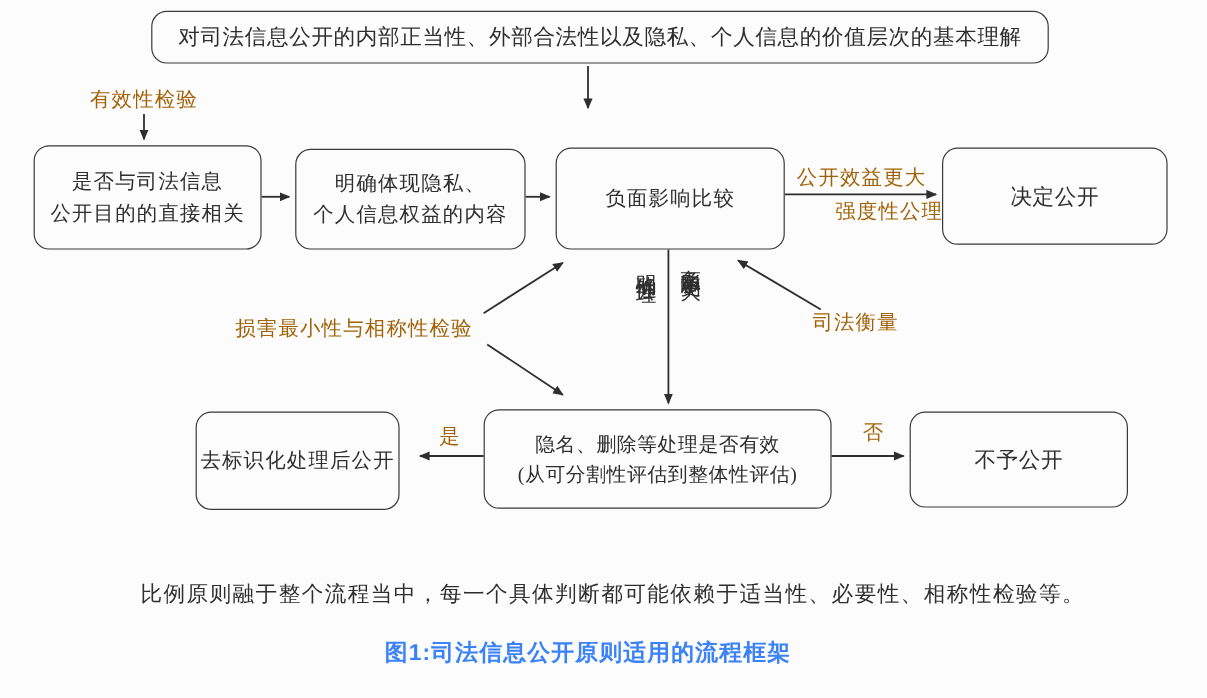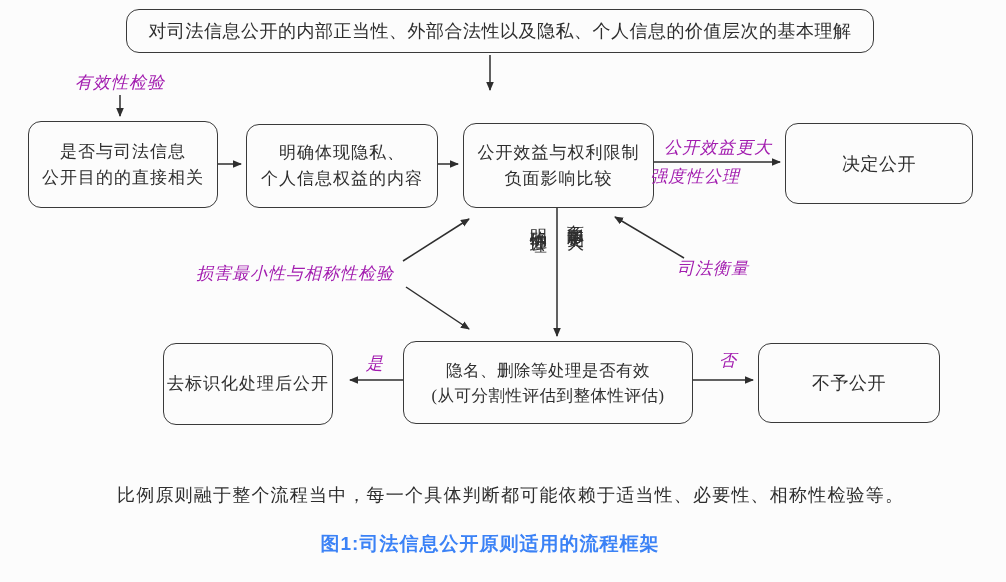--- a/index.html
+++ b/index.html
@@ -31,22 +31,21 @@
     justify-content: center;
     text-align: center;
     z-index: 2;
     background: transparent;
   }
   .node span { display: block; }
   .lbl {
     position: absolute;
     z-index: 2;
     white-space: nowrap;
-    color: #a21caf;
-    font-style: italic;
+    color: #a16207;
   }
   .vlbl {
     position: absolute;
     z-index: 2;
     writing-mode: vertical-rl;
     text-orientation: upright;
     color: #2e2e2e;
   }
   .fs17 { font-size: 17px; line-height: 26px; letter-spacing: 1px; }
   .fs18 { font-size: 18px; letter-spacing: 0.5px; }
@@ -113,21 +112,20 @@
     <span>是否与司法信息</span>
     <span>公开目的的直接相关</span>
   </div>
 
   <div class="node fs17" style="left:246px; top:124px; width:192px; height:84px;">
     <span>明确体现隐私、</span>
     <span>个人信息权益的内容</span>
   </div>
 
   <div class="node fs17" style="left:463px; top:123px; width:191px; height:85px;">
-    <span>公开效益与权利限制</span>
     <span>负面影响比较</span>
   </div>
 
   <div class="node fs18" style="left:785px; top:123px; width:188px; height:81px;">
     <span>决定公开</span>
   </div>
 
   <div class="node" style="left:403px; top:341px; width:290px; height:83px; font-size:16.5px; line-height:25px; letter-spacing:0.5px;">
     <span>隐名、删除等处理是否有效</span>
     <span>(从可分割性评估到整体性评估)</span>
@@ -138,21 +136,21 @@
   </div>
 
   <div class="node fs18" style="left:758px; top:343px; width:182px; height:80px;">
     <span>不予公开</span>
   </div>
 
   <div class="lbl fs17" style="left:75px; top:70px;">有效性检验</div>
 
   <div class="lbl fs17" style="left:650px; top:135px; width:136px; text-align:center;">公开效益更大</div>
 
-  <div class="lbl fs17" style="left:650px; top:164px; width:136px; text-align:left;">强度性公理</div>
+  <div class="lbl fs17" style="left:650px; top:164px; width:136px; text-align:right;">强度性公理</div>
 
   <div class="vlbl" style="left:527px; top:215px; font-size:17px; letter-spacing:2px;">明确性公理</div>
 
   <div class="vlbl" style="left:564px; top:211px; font-size:17px; letter-spacing:2px;">负面影响更大</div>
 
   <div class="lbl fs17" style="left:196px; top:261px;">损害最小性与相称性检验</div>
 
   <div class="lbl fs17" style="left:677px; top:256px;">司法衡量</div>
 
   <div class="lbl fs17" style="left:366px; top:351px;">是</div>

